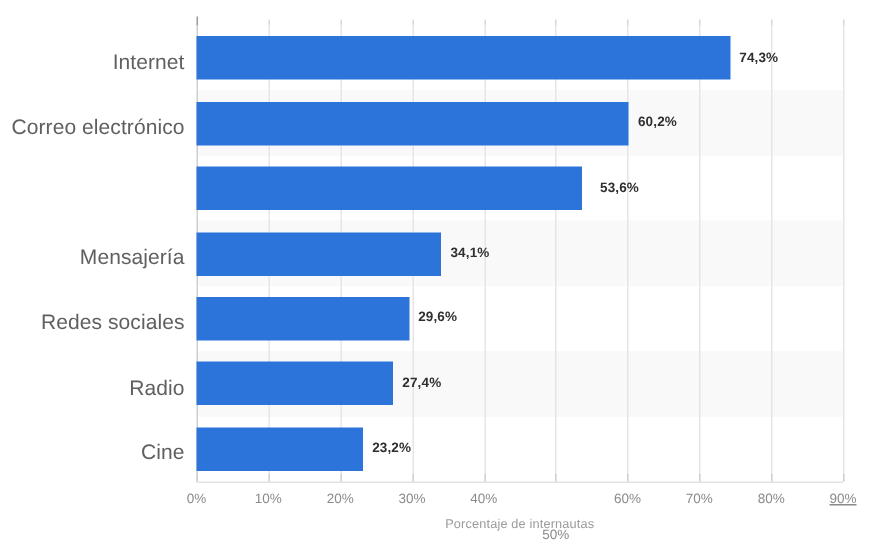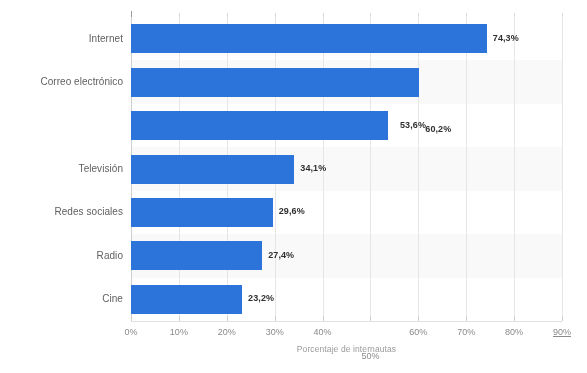--- a/index.html
+++ b/index.html
@@ -78,21 +78,21 @@
     color: #2f2f2f;
     white-space: nowrap;
     letter-spacing: 0.1px;
   }
 
   
   .cat-label {
     position: absolute;
     right: 0;
     text-align: right;
-    font-size: 10px;
+    font-size: 14px;
     color: #606060;
     white-space: nowrap;
     letter-spacing: 0.05px;
   }
   #cat-axis {
     position: absolute;
     left: 0;
     top: 17px;
     width: 123px;
     height: 304px;
@@ -142,21 +142,21 @@
   }
 </style>
 </head>
 <body>
 
 <div id="chart-root">
 
   <div id="cat-axis">
       <div class="cat-label" style="top: 15.7143px;">Internet</div>
       <div class="cat-label" style="top: 59.1429px;">Correo electrónico</div>
-      <div class="cat-label" style="top: 146px;">Televisión</div>
+      <div class="cat-label" style="top: 146px;">Mensajería</div>
       <div class="cat-label" style="top: 189.429px;">Redes sociales</div>
       <div class="cat-label" style="top: 232.857px;">Radio</div>
       <div class="cat-label" style="top: 276.286px;">Cine</div>
     </div>
 
   <div id="plot-area">
       <div class="row-band band-white" style="top: 0px; height: 43.4286px;"></div>
       <div class="row-band" style="top: 43.4286px; height: 43.4286px;"></div>
       <div class="row-band band-white" style="top: 86.8571px; height: 43.4286px;"></div>
       <div class="row-band" style="top: 130.286px; height: 43.4286px;"></div>
@@ -189,21 +189,21 @@
       </div>
       <div class="gridline" style="left: 383.111px;">
         <div class="tick-top"></div>
       </div>
       <div class="gridline" style="left: 431px;">
         <div class="tick-top"></div>
       </div>
       <div class="bar" title="Internet 74,3%" style="top: 7.21429px; height: 29px; width: 355.814px; background: rgb(45, 116, 218);"></div>
       <div class="bar-value" style="left: 361.814px; top: 15.7143px;">74,3%</div>
       <div class="bar" title="Correo electrónico 60,2%" style="top: 50.6429px; height: 29px; width: 288.291px; background: rgb(45, 116, 218);"></div>
-      <div class="bar-value" style="left: 294.291px; top: 59.1429px; margin-top: 48px;">60,2%</div>
+      <div class="bar-value" style="left: 294.291px; top: 59.1429px;">60,2%</div>
       <div class="bar" title="Mensajería instantánea 53,6%" style="top: 94.0714px; height: 29px; width: 256.684px; background: rgb(45, 116, 218);"></div>
       <div class="bar-value" style="left: 269px; top: 102.571px;">53,6%</div>
       <div class="bar" title="Televisión 34,1%" style="top: 137.5px; height: 29px; width: 163.301px; background: rgb(45, 116, 218);"></div>
       <div class="bar-value" style="left: 169.301px; top: 146px;">34,1%</div>
       <div class="bar" title="Redes sociales 29,6%" style="top: 180.929px; height: 29px; width: 141.751px; background: rgb(45, 116, 218);"></div>
       <div class="bar-value" style="left: 147.751px; top: 189.429px; text-align: right;">29,6%</div>
       <div class="bar" title="Radio 27,4%" style="top: 224.357px; height: 29px; width: 131.216px; background: rgb(45, 116, 218);"></div>
       <div class="bar-value" style="left: 137.216px; top: 232.857px;">27,4%</div>
       <div class="bar" title="Cine 23,2%" style="top: 267.786px; height: 29px; width: 111.102px; background: rgb(45, 116, 218);"></div>
       <div class="bar-value" style="left: 117.102px; top: 276.286px;">23,2%</div>

